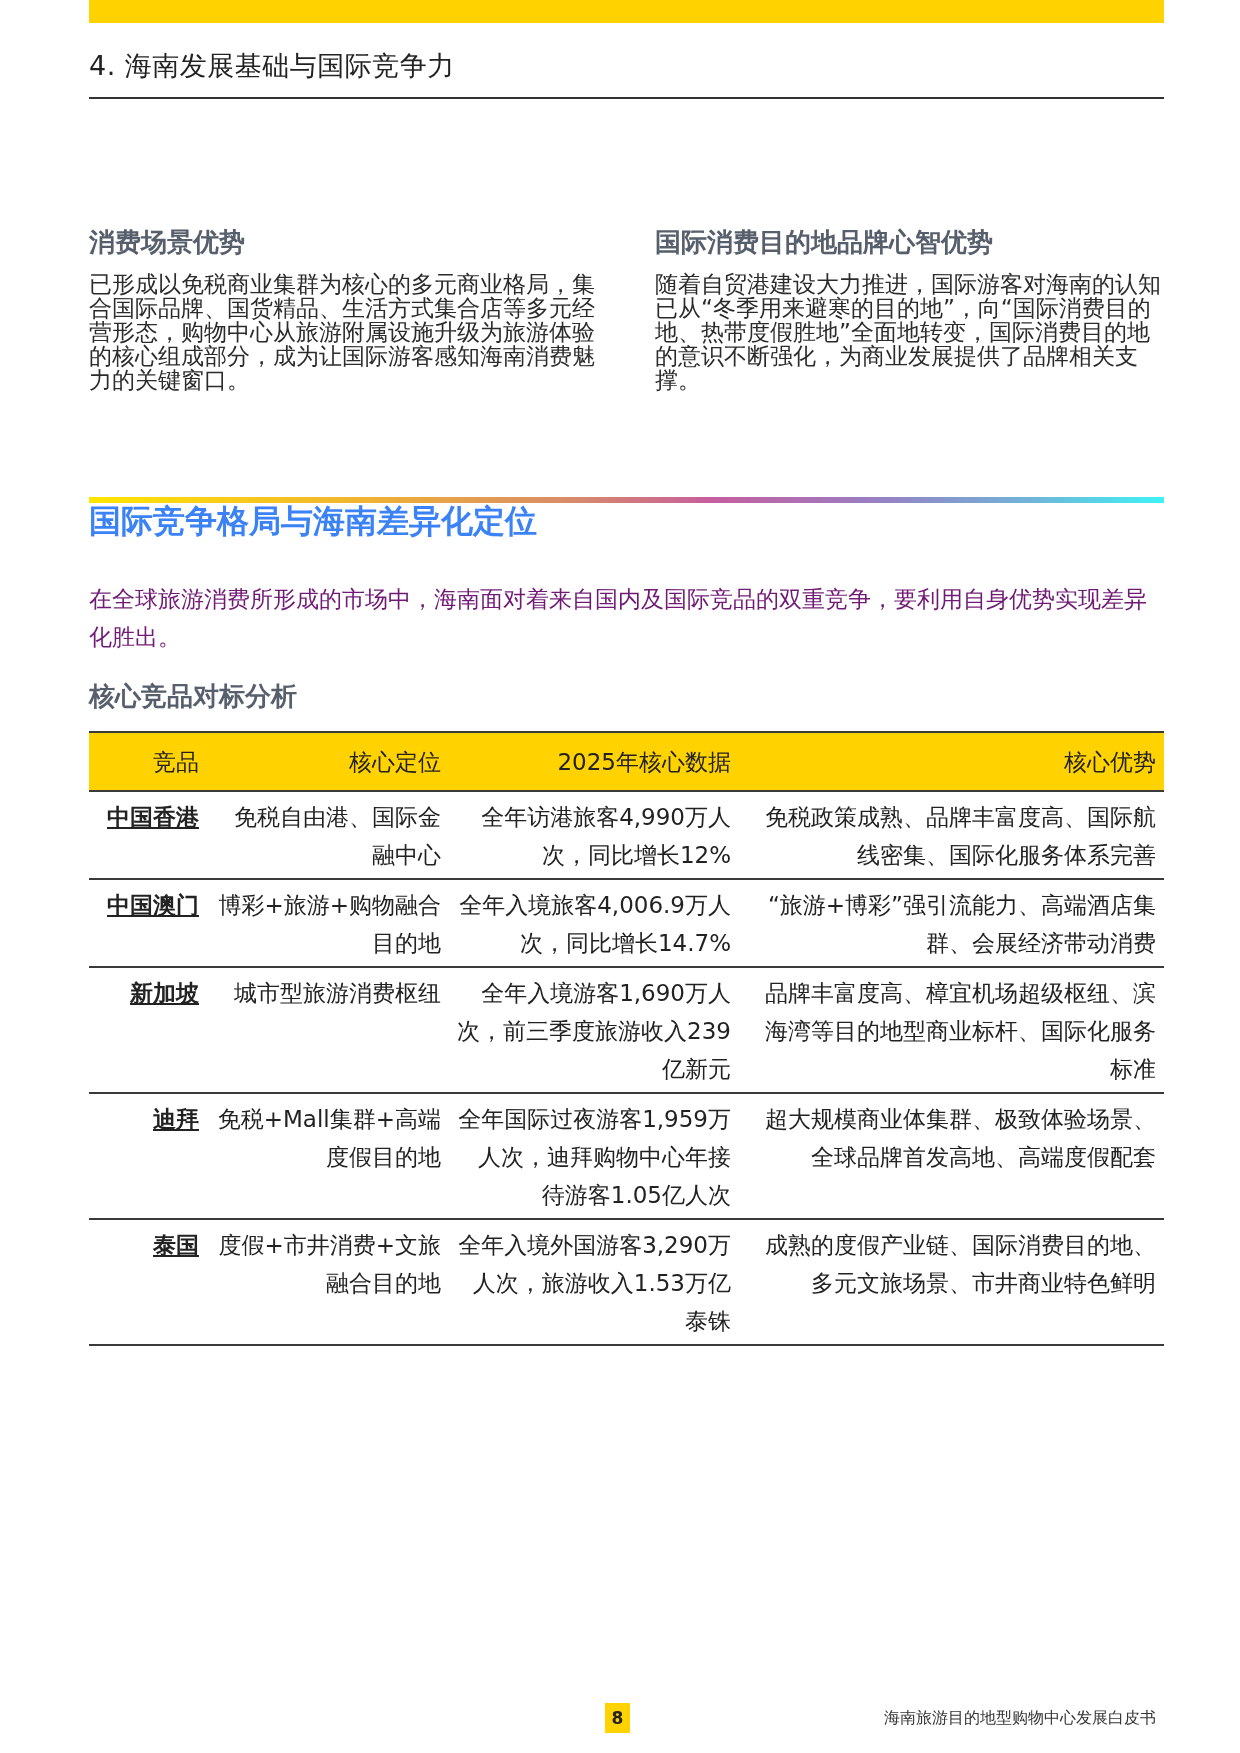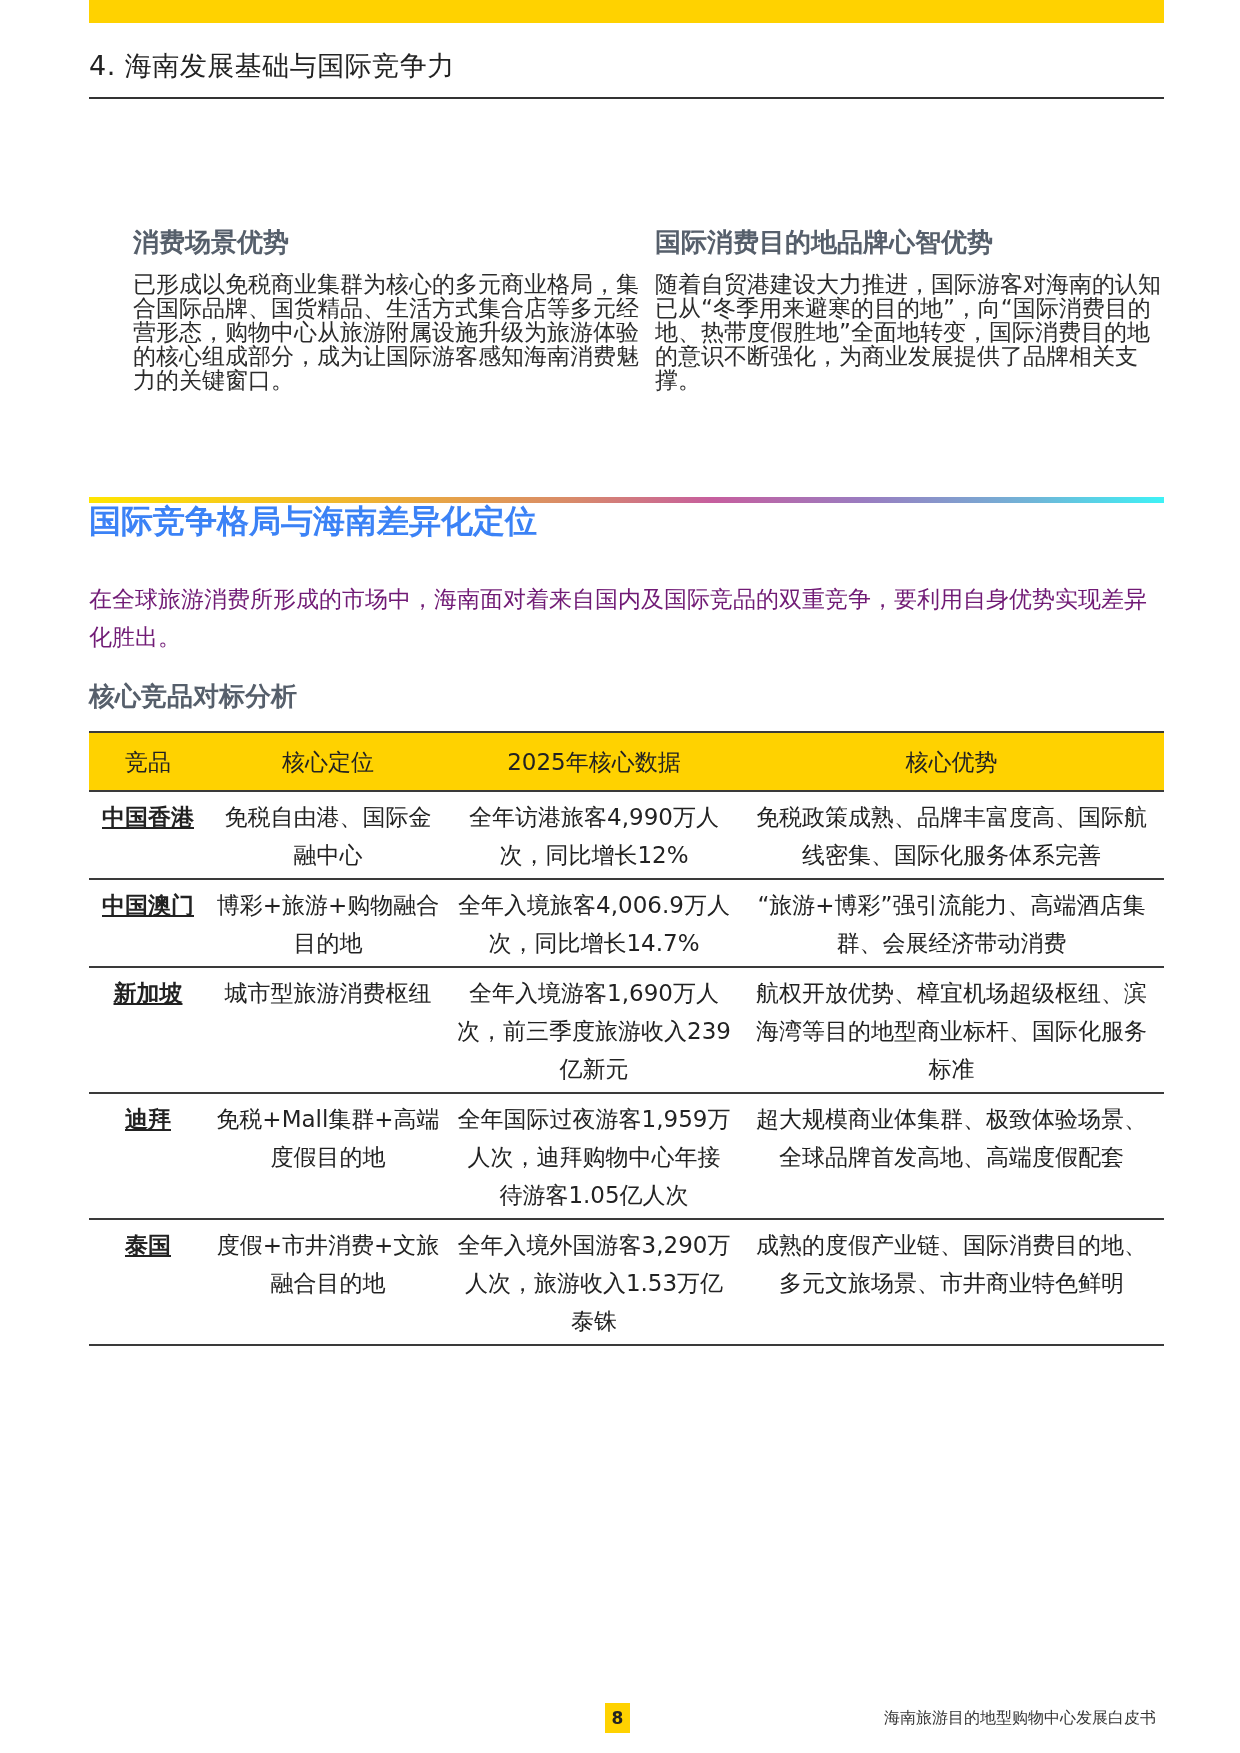--- a/index.html
+++ b/index.html
@@ -36,21 +36,21 @@
       left: 89px;
       top: 97px;
       width: 1075px;
       height: 2px;
       background: #333333;
     }
     .col {
       position: absolute;
       top: 222px;
     }
-    .col-left { left: 89px; width: 520px; margin-left: 44px; }
+    .col-left { left: 89px; width: 520px; }
     .col-right { left: 655px; width: 510px; }
     .sub-heading {
       font-size: 26px;
       font-weight: bold;
       color: #565f6b;
       margin: 0 0 10px 0;
       line-height: 40px;
     }
     .body-text {
       font-size: 23px;
@@ -98,21 +98,21 @@
       left: 89px;
       top: 731px;
       width: 1075px;
     }
     table {
       width: 1075px;
       border-collapse: collapse;
       table-layout: fixed;
     }
     th, td {
-      text-align: center;
+      text-align: right;
       vertical-align: top;
       font-weight: normal;
       font-size: 23px;
       line-height: 38px;
       color: #222222;
       padding: 0 8px;
     }
     thead tr {
       background: #FFD200;
     }
@@ -208,21 +208,21 @@
       <tr>
         <td>中国澳门</td>
         <td>博彩+旅游+购物融合目的地</td>
         <td>全年入境旅客4,006.9万人次，同比增长14.7%</td>
         <td>“旅游+博彩”强引流能力、高端酒店集群、会展经济带动消费</td>
       </tr>
       <tr>
         <td>新加坡</td>
         <td>城市型旅游消费枢纽</td>
         <td>全年入境游客1,690万人次，前三季度旅游收入239亿新元</td>
-        <td>航权开放优势、樟宜机场超级枢纽、滨海湾等目的地型商业标杆、国际化服务标准</td>
+        <td>品牌丰富度高、樟宜机场超级枢纽、滨海湾等目的地型商业标杆、国际化服务标准</td>
       </tr>
       <tr>
         <td>迪拜</td>
         <td>免税+Mall集群+高端度假目的地</td>
         <td>全年国际过夜游客1,959万人次，迪拜购物中心年接待游客1.05亿人次</td>
         <td>超大规模商业体集群、极致体验场景、全球品牌首发高地、高端度假配套</td>
       </tr>
       <tr>
         <td>泰国</td>
         <td>度假+市井消费+文旅融合目的地</td>

